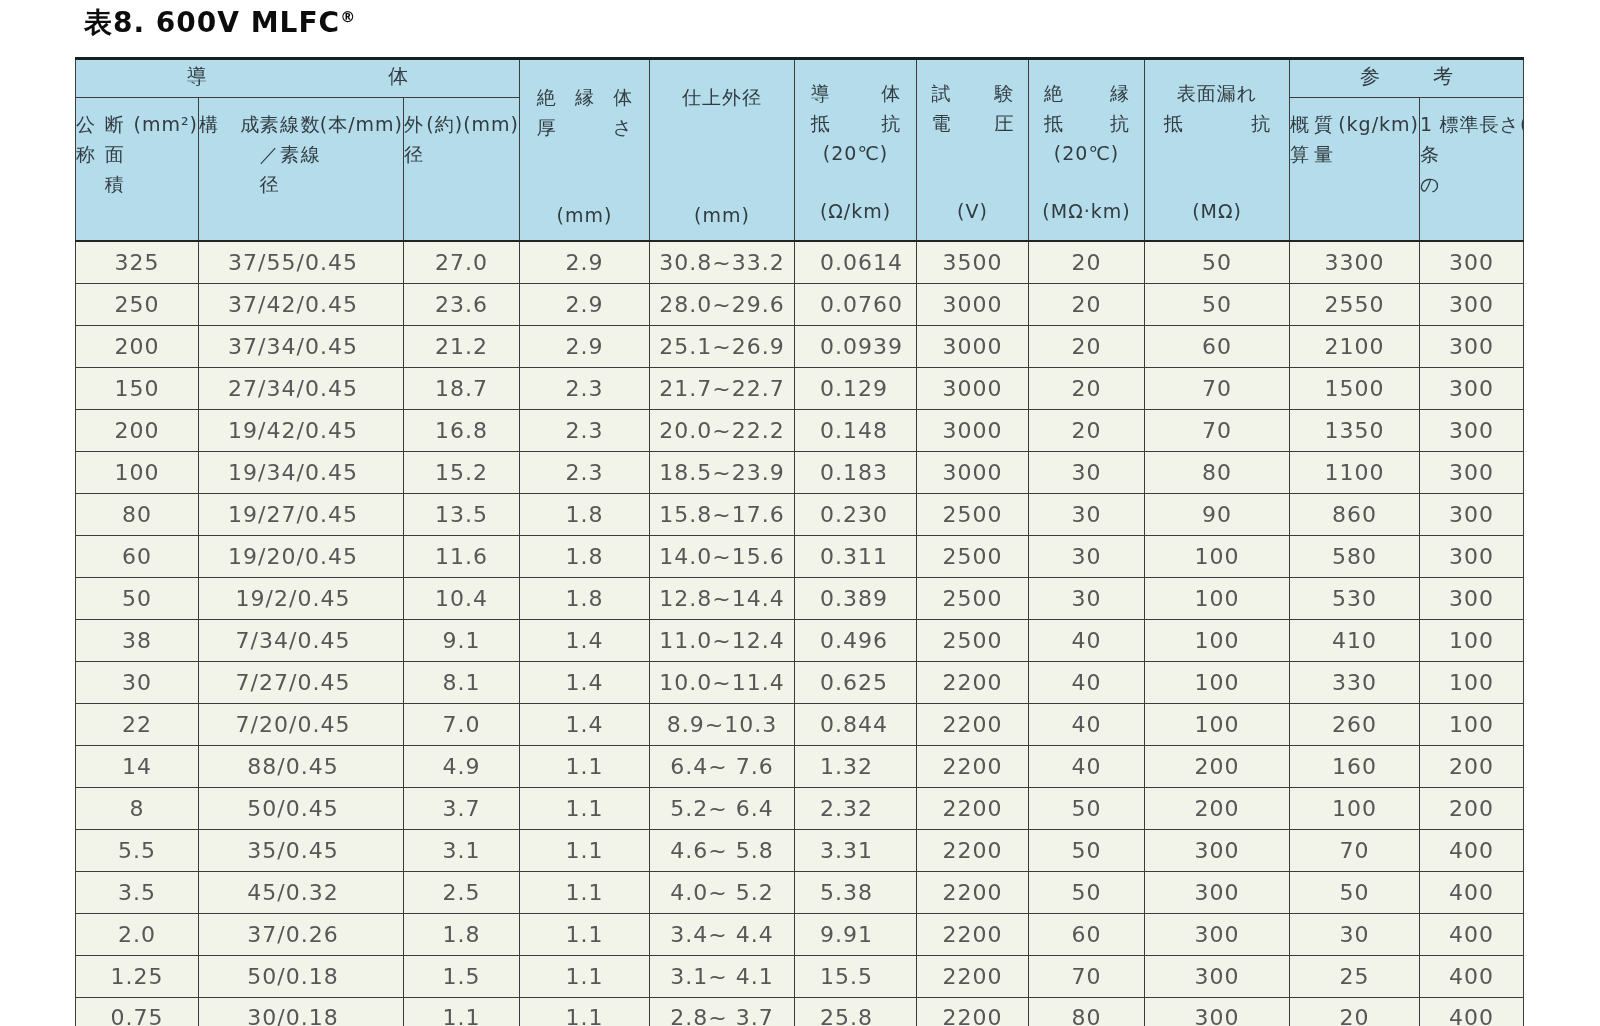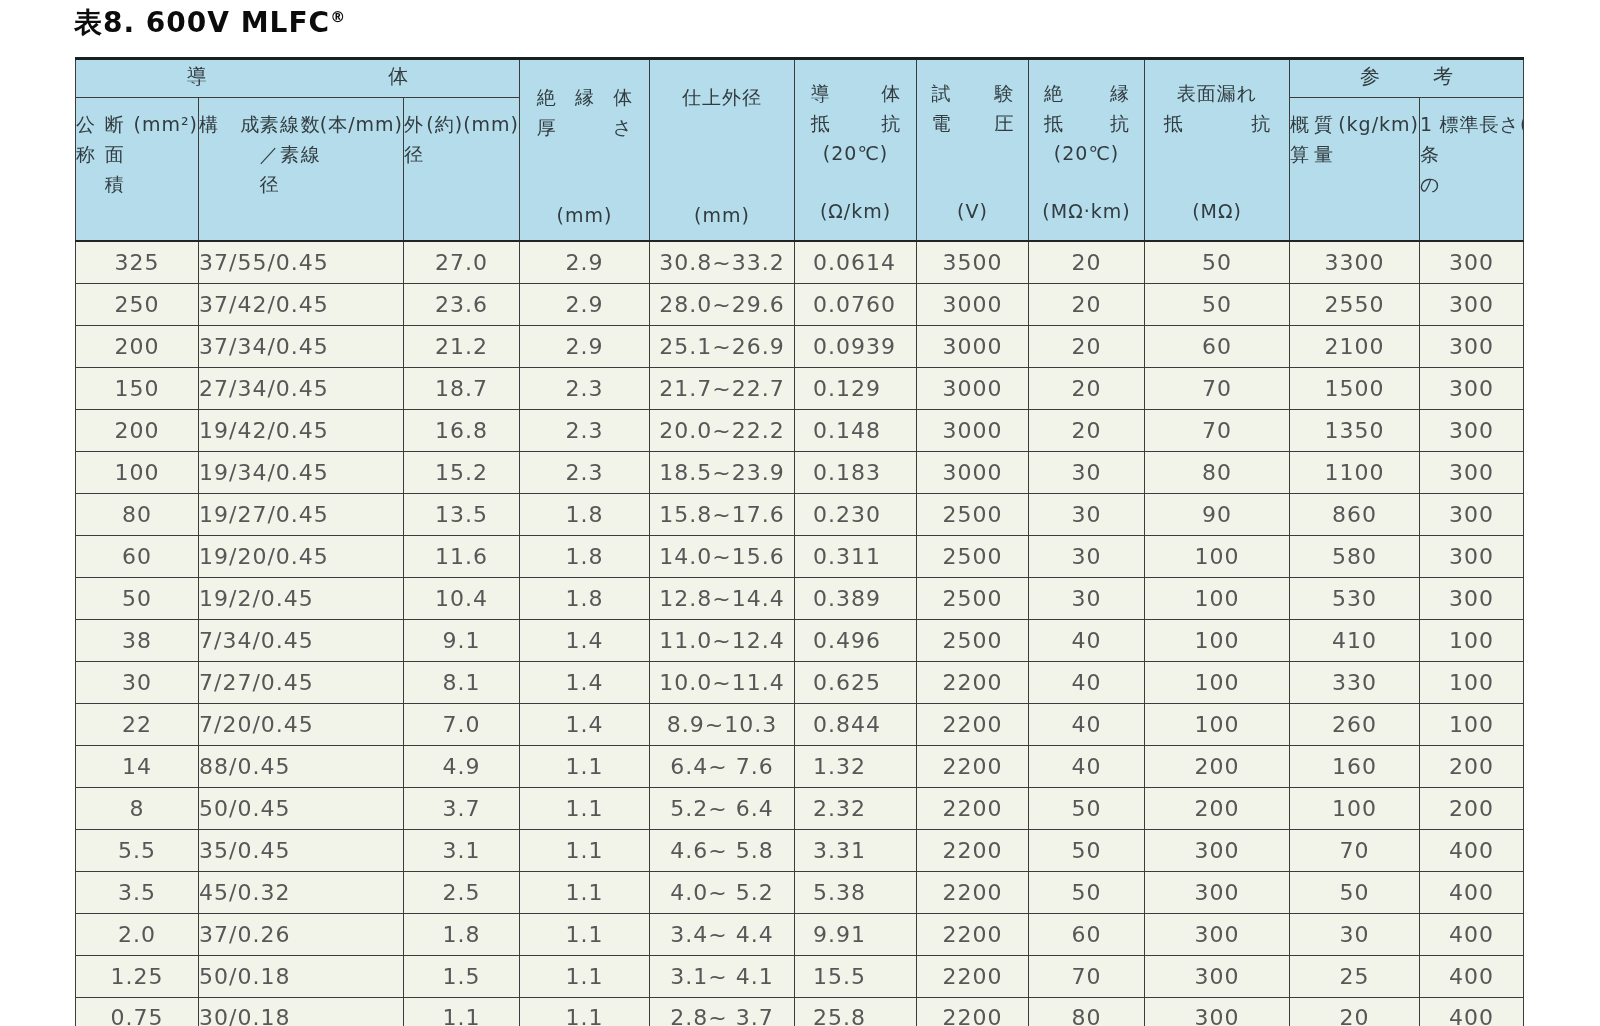--- a/index.html
+++ b/index.html
@@ -1,19 +1,19 @@
 <!DOCTYPE html>
 <html><head>
 <meta charset="utf-8">
 <style>
   html,body {margin:0; padding:0; background:#ffffff;}
   body {width:1600px; height:1026px; font-family:"DejaVu Sans", sans-serif;}
   .page {position:relative; width:1600px; height:1026px; overflow:hidden; background:#ffffff;}
 
-  .title {position:absolute; left:74px; top:4px; font-size:28px; font-weight:bold;
+  .title {position:absolute; left:84px; top:4px; font-size:28px; font-weight:bold;
           color:#0c0c0c; letter-spacing:1px; white-space:pre;}
   .title sup {font-size:15px; letter-spacing:0;}
 
   table.spec {position:absolute; left:75px; top:57px; width:1448px;
               border-collapse:collapse; table-layout:fixed;
               border-top:3px solid #162120; border-bottom:3px solid #162120;
               border-left:1px solid #3c3c3c; border-right:1px solid #3c3c3c;}
   th, td {border:1px solid #3c3c3c; padding:0; margin:0; overflow:hidden;}
 
   thead th {background:#b4dcea; font-weight:normal; color:#313b40; vertical-align:top;}
@@ -34,22 +34,22 @@
   .hline {display:block; line-height:30px; font-size:19px; text-align:center;
           white-space:pre; letter-spacing:1px;}
   .hline.spread {width:74%; margin:0 auto; text-align:justify; text-align-last:justify;
                  letter-spacing:0; white-space:normal;}
   .hfull .unit {margin-top:auto;}
 
   tbody tr {height:42px;}
   tbody td {background:#f2f3e9; font-size:22px; color:#575757;
             white-space:pre; letter-spacing:1px; vertical-align:middle;}
   td.a-c {text-align:center;}
-  td.a-r {text-align:left; padding-right:16px;}
-  td.a-l {text-align:left; padding-left:18px;}
+  td.a-r {text-align:center; padding-right:16px;}
+  td.a-l {text-align:left; padding-left:25px;}
 </style>
 </head>
 <body>
 
 <div class="page">
   <div class="title"><span>表8. 600V MLFC</span><sup>®</sup></div>
 
   <table class="spec">
     <colgroup>
         <col style="width: 123px;">

